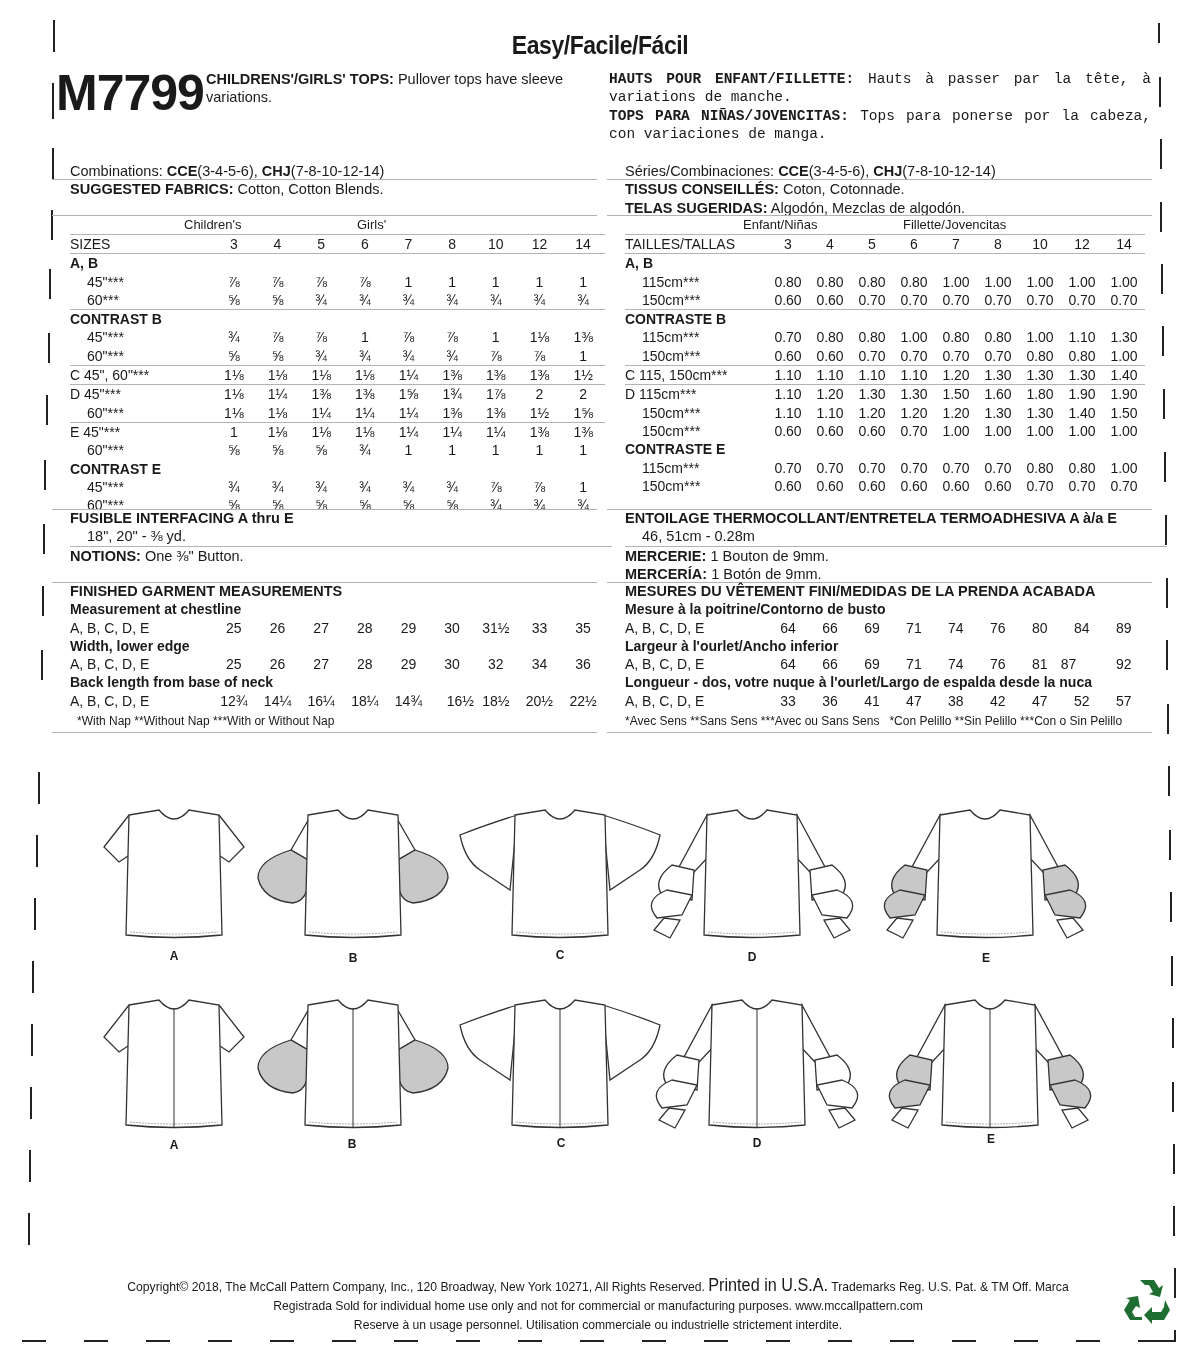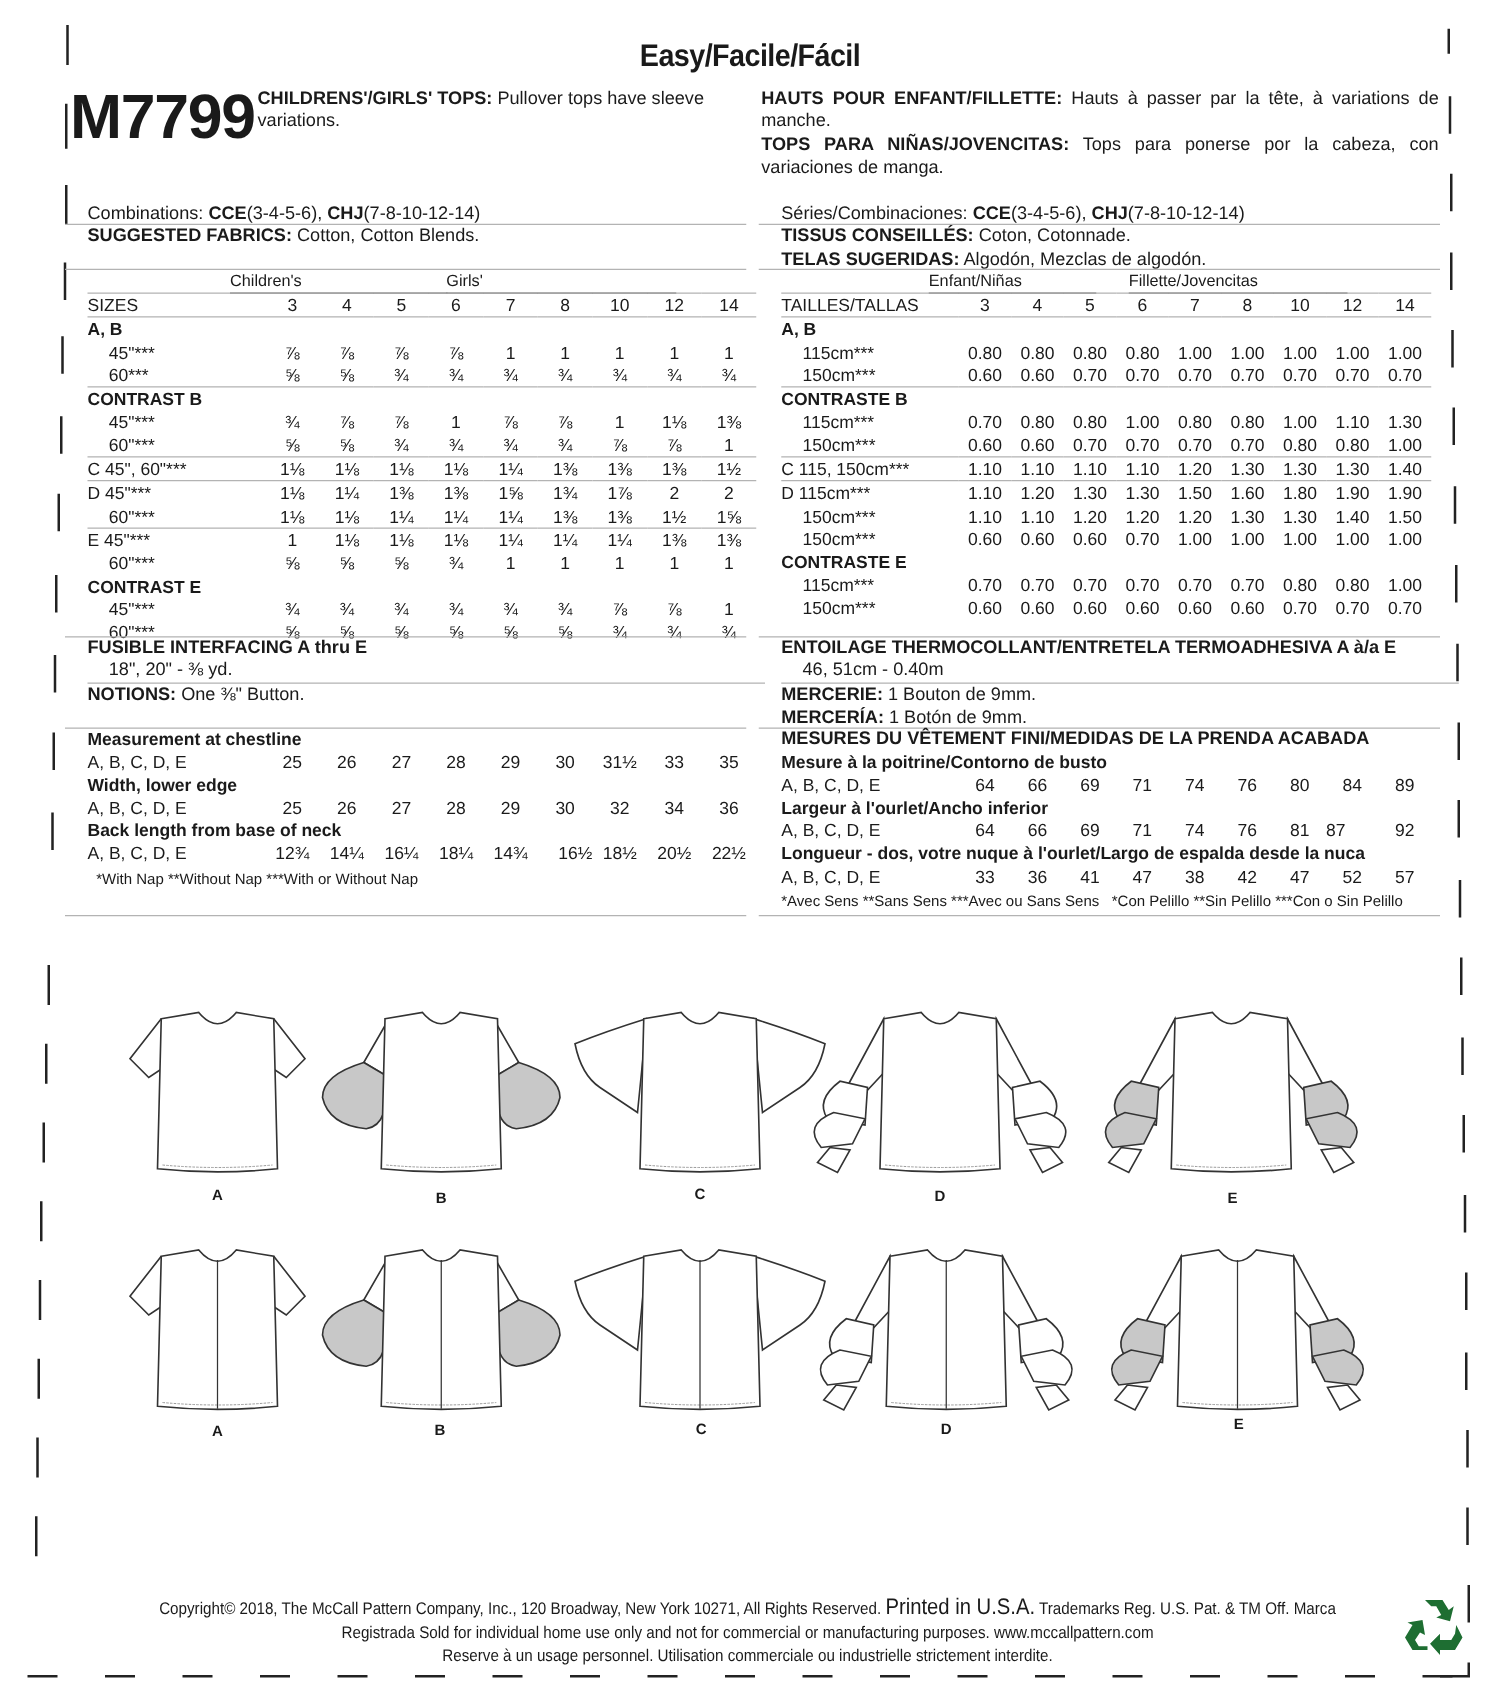--- a/index.html
+++ b/index.html
@@ -10,21 +10,21 @@
   .guide-h { position: absolute; height: 2px; background: #222; }
 
   .title-easy { position: absolute; top: 31px; left: 0; width: 1200px; text-align: center;
     font-family: "Liberation Sans", sans-serif; font-weight: bold; font-size: 25px; letter-spacing: -0.5px; transform: scaleX(0.92); }
   .pattern-no { position: absolute; top: 68px; left: 56px; font-weight: bold; font-size: 50px; letter-spacing: -1px; line-height: 1; }
 
   .col { position: absolute; font-size: 14.5px; line-height: 18.3px; margin-left: 16px; }
   .col-left { left: 54px; width: 542px; }
   .col-right { left: 609px; width: 542px; }
   .desc-left { position: absolute; top: 70px; left: 206px; width: 392px; font-size: 14.5px; line-height: 18.3px; }
-  .desc-right { position: absolute; top: 70px; left: 609px; width: 542px; font-size: 14.5px; line-height: 18.3px; text-align: justify; }
+  .desc-right { position: absolute; top: 70px; left: 609px; width: 542px; font-size: 14.5px; line-height: 18.3px; text-align: justify; font-family: Liberation Mono, monospace; }
   b, .b { font-weight: bold; }
 
   .hr { position: absolute; height: 1px; background: #b3b3b3; }
 
   table.yard { border-collapse: collapse; font-size: 14px; }
   table.yard td { padding: 0; height: 18.3px; white-space: nowrap; }
   .lbl { width: 142px; }
   .ind { padding-left: 17px !important; }
   .grp-head td { font-weight: bold; }
   .bt td { border-top: 1px solid #b3b3b3; }
@@ -451,27 +451,28 @@
 <div class="col col-left" style="top:509px;">
   <div class="b">FUSIBLE INTERFACING A thru E</div>
   <div style="padding-left:17px;">18", 20" - ⅜ yd.</div>
   <div style="border-top:1px solid #b3b3b3;"><span class="b">NOTIONS:</span> <span>One ⅜" Button.</span></div>
 </div>
 <div class="hr" style="left:52px;top:582px;width:545px;"></div>
 
 <div class="hr" style="left:607px;top:509px;width:545px;"></div>
 <div class="col col-right" style="top:509px;">
   <div class="b">ENTOILAGE THERMOCOLLANT/ENTRETELA TERMOADHESIVA A à/a E</div>
-  <div style="padding-left:17px;">46, 51cm - 0.40m</div>
+  <div style="padding-left:17px;">46, 51cm - 0.28m</div>
   <div style="border-top:1px solid #b3b3b3;"><span class="b">MERCERIE:</span> <span>1 Bouton de 9mm.</span></div>
   <div><span class="b">MERCERÍA:</span> <span>1 Botón de 9mm.</span></div>
 </div>
 <div class="hr" style="left:607px;top:582px;width:545px;"></div>
 
 <div class="col col-left" style="top:582px;">
+  <div class="b">FINISHED GARMENT MEASUREMENTS</div>
   <table class="yard" id="meas-imp" style="width:535px;">
       <tbody>
         <tr class="grp-head">
           <td colspan="10">Measurement at chestline</td>
         </tr>
         <tr>
           <td class="lbl">A, B, C, D, E</td>
           <td style="text-align:center">25</td>
           <td style="text-align:center">26</td>
           <td style="text-align:center">27</td>

